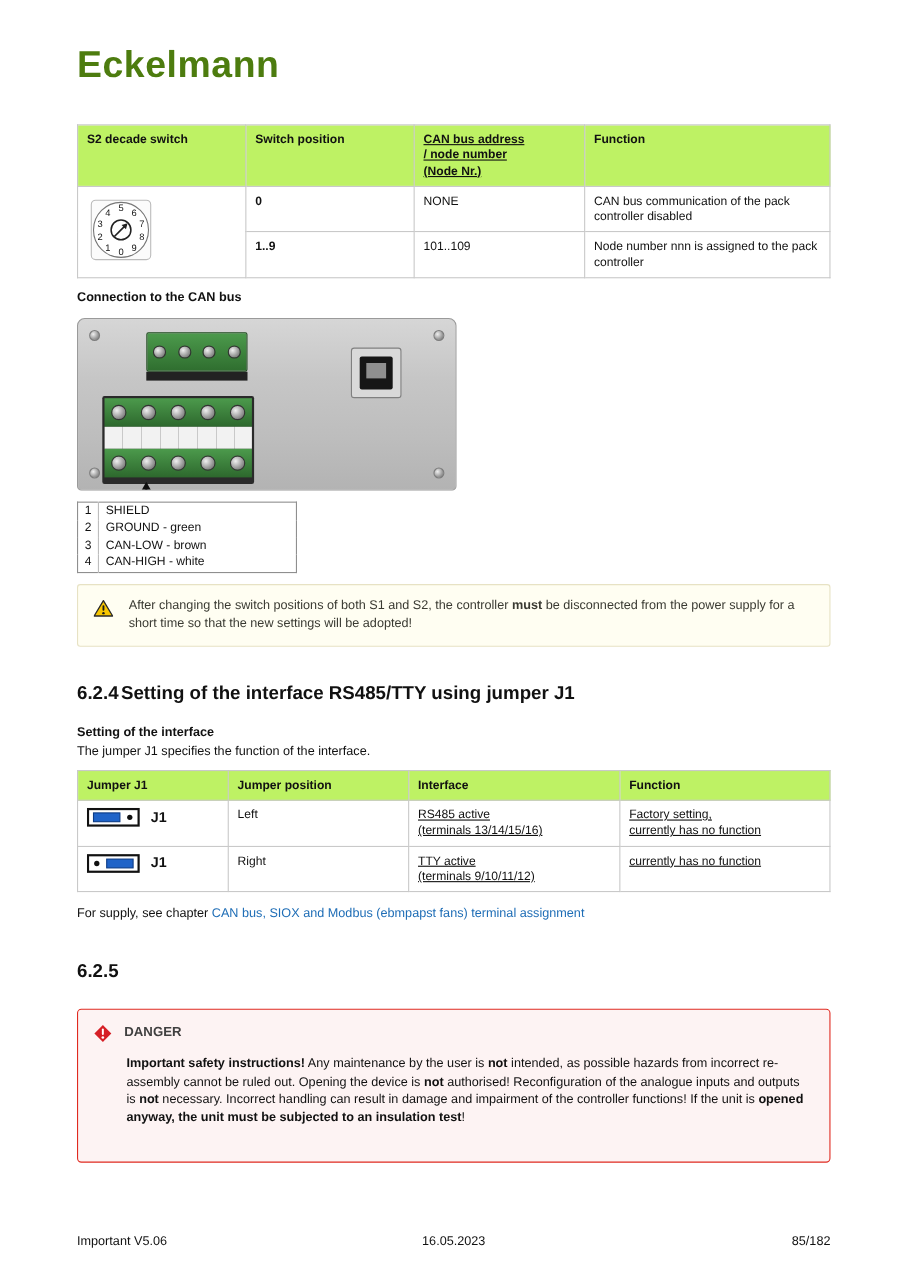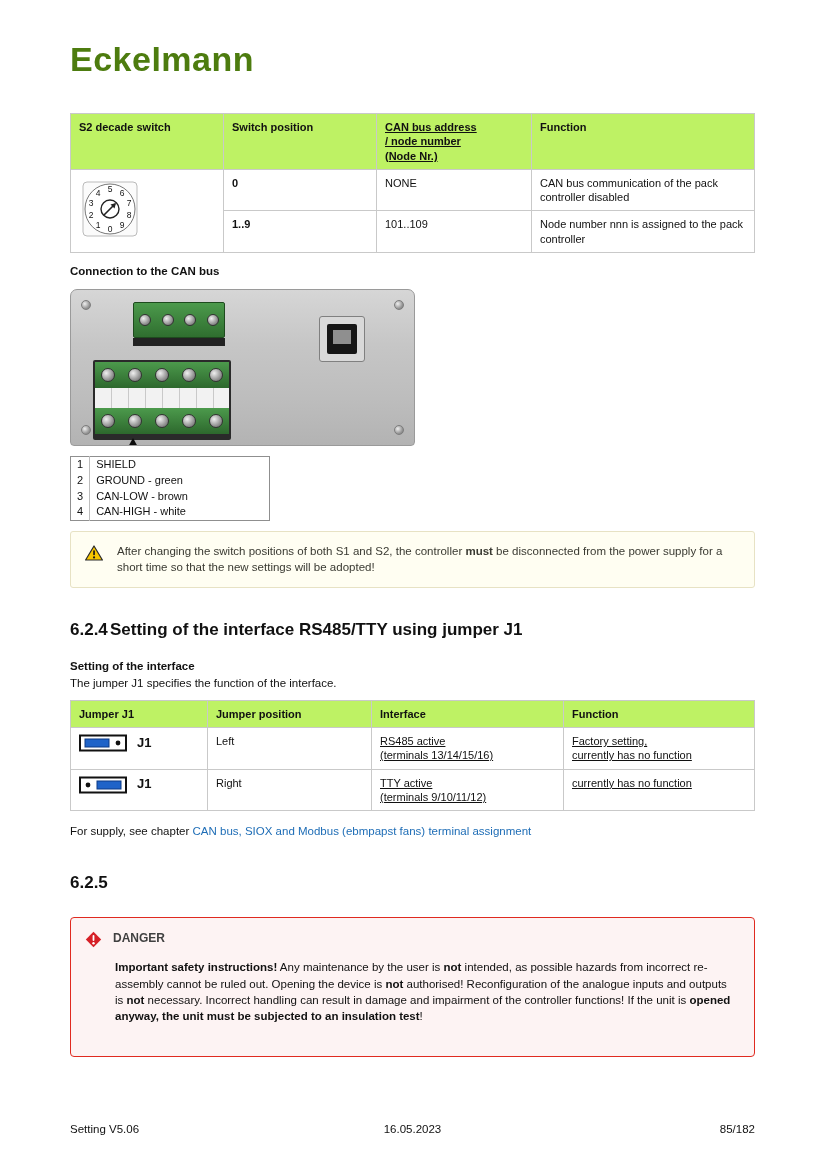--- a/index.html
+++ b/index.html
@@ -289,18 +289,18 @@
         <circle cx="8.5" cy="12.2" r="1.2" fill="#ffffff"></circle>
       </svg>
       <span>DANGER</span>
     </div>
     <div class="danger-body">
       <span class="bold">Important safety instructions!</span><span> Any maintenance by the user is </span><span class="bold">not</span><span> intended, as possible hazards from incorrect re-assembly cannot be ruled out. Opening the device is </span><span class="bold">not</span><span> authorised! Reconfiguration of the analogue inputs and outputs is </span><span class="bold">not</span><span> necessary. Incorrect handling can result in damage and impairment of the controller functions! If the unit is </span><span class="bold">opened anyway, the unit must be subjected to an insulation test</span><span>!</span>
     </div>
   </div>
 
   <div class="footer">
-    <span class="f-left">Setting V5.06</span>
+    <span class="f-left">Important V5.06</span>
     <span class="f-center">16.05.2023</span>
     <span class="f-right">85/182</span>
   </div>
 
 </div>
 
 </body></html>

